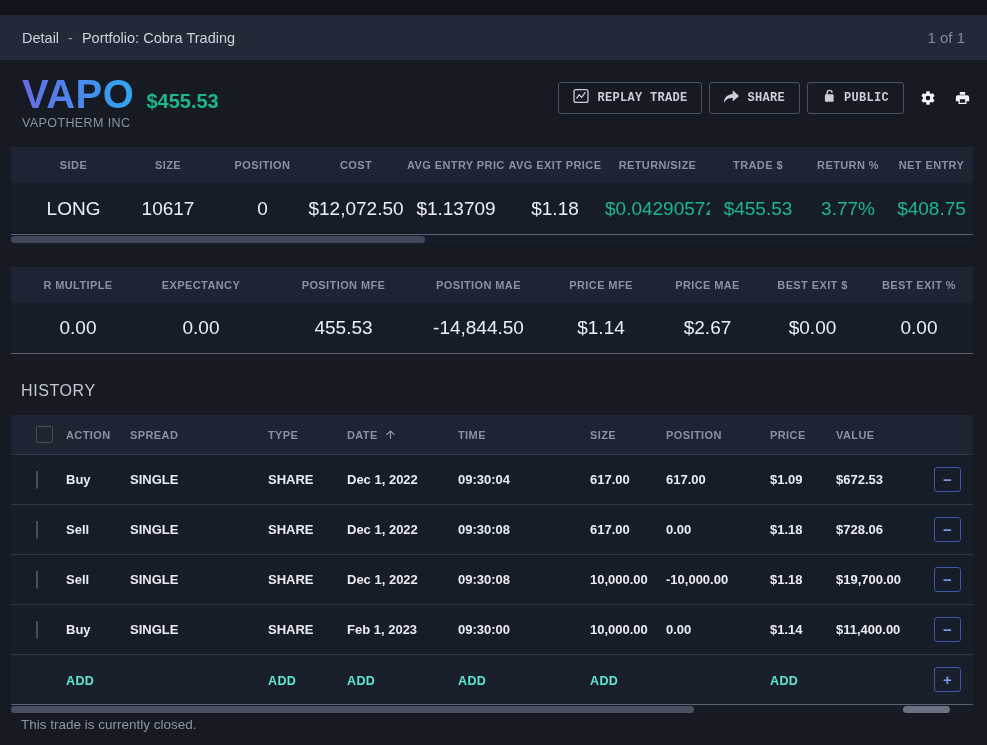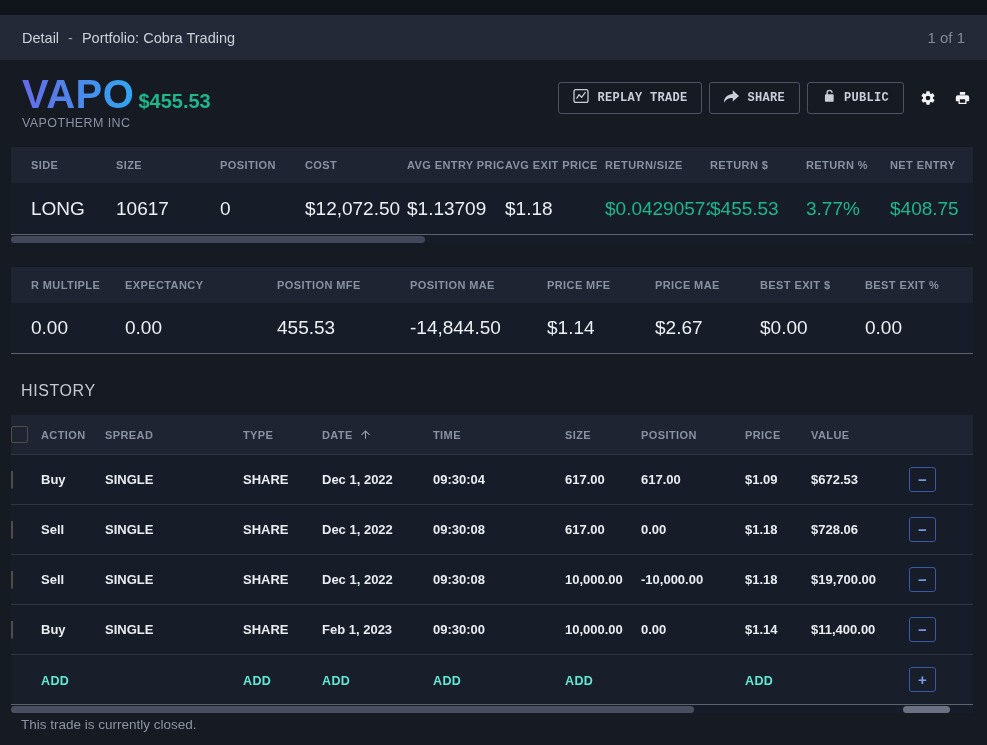--- a/index.html
+++ b/index.html
@@ -15,60 +15,60 @@
     margin-top:15px; height:45px; background:#232936;
     display:flex; align-items:center; justify-content:space-between;
     padding:0 22px;
   }
   .crumbs { display:flex; gap:9px; font-size:14.5px; color:#ccd1da; }
   .crumb-sep { color:#9aa1ae; }
   .pager { font-size:15px; color:#828a99; }
   
   .content { background:#161a23; height:697px; padding-top:13px; }
   .title-row { display:flex; justify-content:space-between; align-items:flex-start; padding:0 14px 0 22px; height:74px; }
-  .symbol-line { display:flex; align-items:baseline; gap:4px;justify-content:center; }
+  .symbol-line { display:flex; align-items:baseline; gap:12px;justify-content:center; }
   .symbol {
     font-size:40px; font-weight:700; letter-spacing:.5px; line-height:42px;
     background:linear-gradient(90deg,#666be8,#2fa7f0);
     -webkit-background-clip:text; background-clip:text; color:transparent;
   }
   .trade-price { font-size:20px; font-weight:700; color:#1db78a; }
   .company { font-size:12.5px; color:#8a92a2; letter-spacing:.4px; margin-top:1px; }
   .actions { display:flex; align-items:center; gap:14px; margin-top:9px; }
   .btn {
     display:flex; align-items:center; gap:8px; height:32px; padding:0 14px;
     background:transparent; border:1px solid #4b5263; border-radius:3px;
     color:#c9ced9; font-size:12px; font-weight:700; letter-spacing:.3px;
     font-family:Liberation Mono, monospace; cursor:pointer;
   }
   .btn + .btn { margin-left:-7px; }
   .icon-btn { background:none; border:none; cursor:pointer; padding:2px; display:flex; align-items:center; }
   .icon-btn svg { display:block; }
   
-  .tbl { margin:0 14px 0 11px; background:#171c29; }
+  .tbl { margin:0 14px 0 11px; background:#171c29;text-align:center; }
   .grid { display:grid; align-items:center; }
   .t1 { grid-template-columns:85px 104px 85px 102px 98px 100px 105px 96px 84px minmax(0,1fr); padding-left:20px; }
   .t2 { grid-template-columns:94px 152px 133px 137px 108px 105px 105px minmax(0,1fr); padding-left:20px; }
   .tbl-head { background:#1e2431; height:36px; }
   .tbl-head .cell { font-size:11px; font-weight:700; color:#8a91a3; letter-spacing:.4px; }
   .t1-row { height:51px; }
   .t2-row { height:50px; }
   .cell { white-space:nowrap; overflow:hidden; }
   .val { font-size:19px; color:#eceff3; }
   .pos { color:#1db78a; }
   .scroll-track { margin:0 14px 0 11px; height:10px; border-top:1px solid #5e636d; background:#171c29; position:relative; }
   .scroll-thumb { position:absolute; top:1px; left:0; height:7px; border-radius:4px; background:#424859; }
   .thumb-t1 { width:43%; }
   .thumb-hist { width:71%; background:#4a5060; }
   .scroll-cap { position:absolute; top:1px; right:23px; width:47px; height:7px; border-radius:4px; background:#6b7180; }
   .bottom-line { border-top:1px solid #5e636d; margin:0 14px 0 11px; }
   
   .section-label { margin:28px 0 0 21px; font-size:16px; color:#c3c9d2; letter-spacing:.6px; height:16px; }
   .hist { margin:17px 14px 0 11px; background:#171c29; }
-  .hg { grid-template-columns:30px 64px 138px 79px 111px 132px 76px 104px 66px 98px minmax(0,1fr); }
+  .hg { grid-template-columns:30px 64px 138px 79px 111px 132px 76px 104px 66px 98px minmax(0,1fr); padding-left:25px; }
   .hist-head { background:#1e2431; height:39px; }
   .hist-head .cell { font-size:11px; font-weight:700; color:#8a91a3; letter-spacing:.4px; display:flex; align-items:center; }
   .h-row { height:50px; border-top:1px solid #2f3542; }
   .h-row:first-of-type { border-top:none; }
   .hval { font-size:13px; font-weight:700; color:#e9ecf1; }
   .checkbox { width:17px; height:17px; border:1px solid #4f4d46; border-radius:2px; background:transparent; cursor:pointer; }
   .sort-arrow { margin-left:6px; display:inline-flex; }
   .sq-btn {
     width:27px; height:25px; border:1px solid #3a57a8; border-radius:3px;
     background:transparent; color:#7d9bea; font-size:15px; font-weight:700;
@@ -145,21 +145,21 @@
 
   <div class="tbl">
     <div class="grid t1 tbl-head">
       <div class="cell">SIDE</div>
       <div class="cell">SIZE</div>
       <div class="cell">POSITION</div>
       <div class="cell">COST</div>
       <div class="cell">AVG ENTRY PRICE</div>
       <div class="cell">AVG EXIT PRICE</div>
       <div class="cell">RETURN/SIZE</div>
-      <div class="cell">RETURN $</div>
+      <div class="cell">TRADE $</div>
       <div class="cell">RETURN %</div>
       <div class="cell">NET ENTRY</div>
     </div>
     <div class="grid t1 t1-row">
       <div class="cell val">LONG</div>
       <div class="cell val">10617</div>
       <div class="cell val">0</div>
       <div class="cell val">$12,072.50</div>
       <div class="cell val">$1.13709</div>
       <div class="cell val">$1.18</div>

